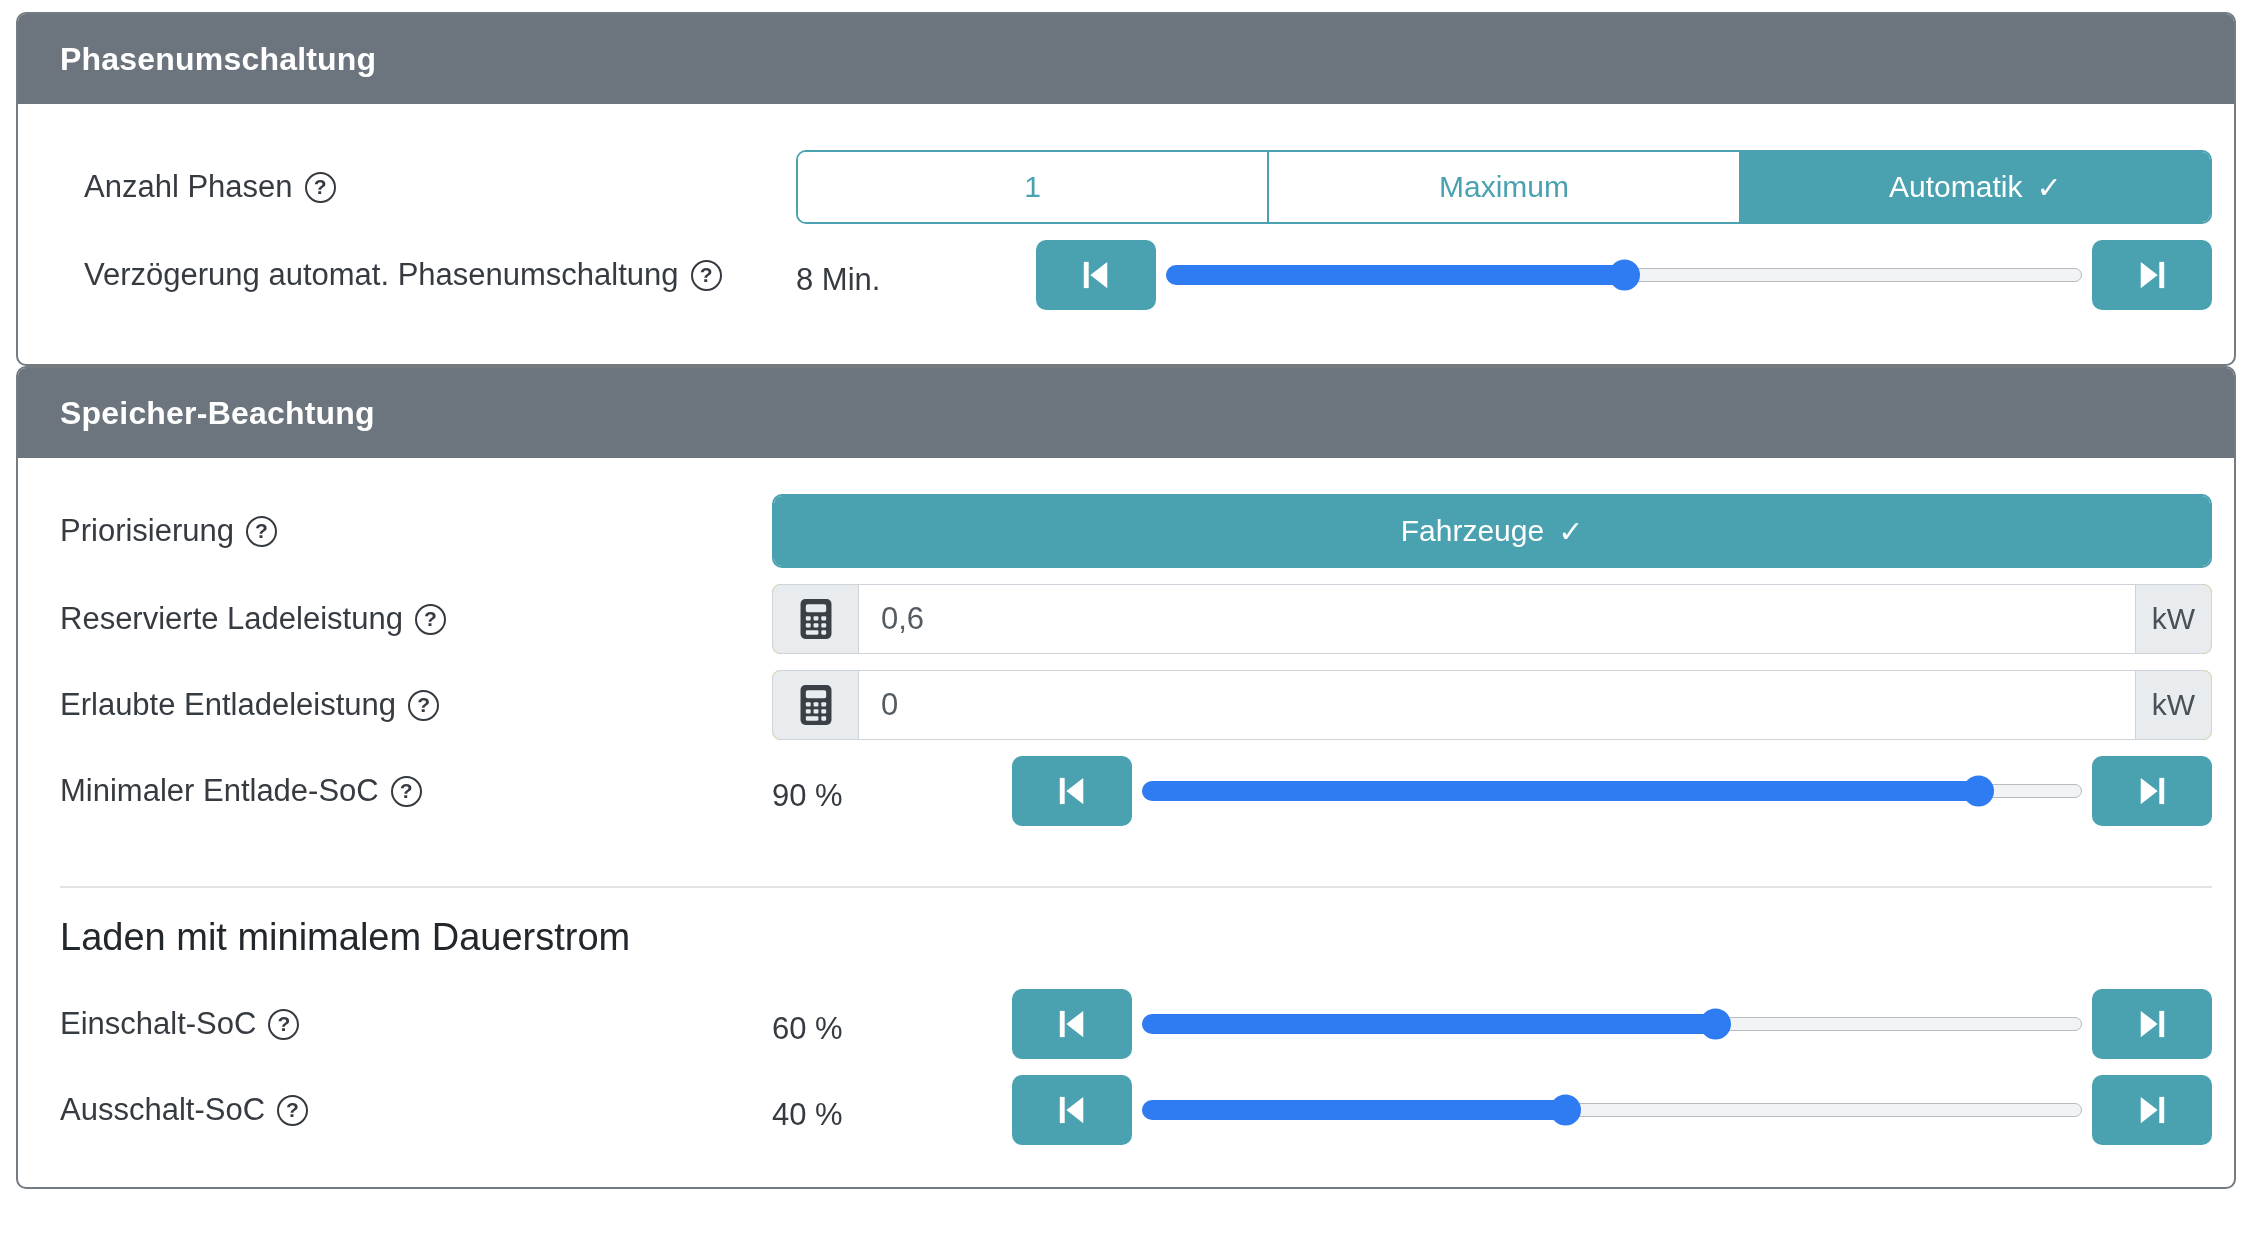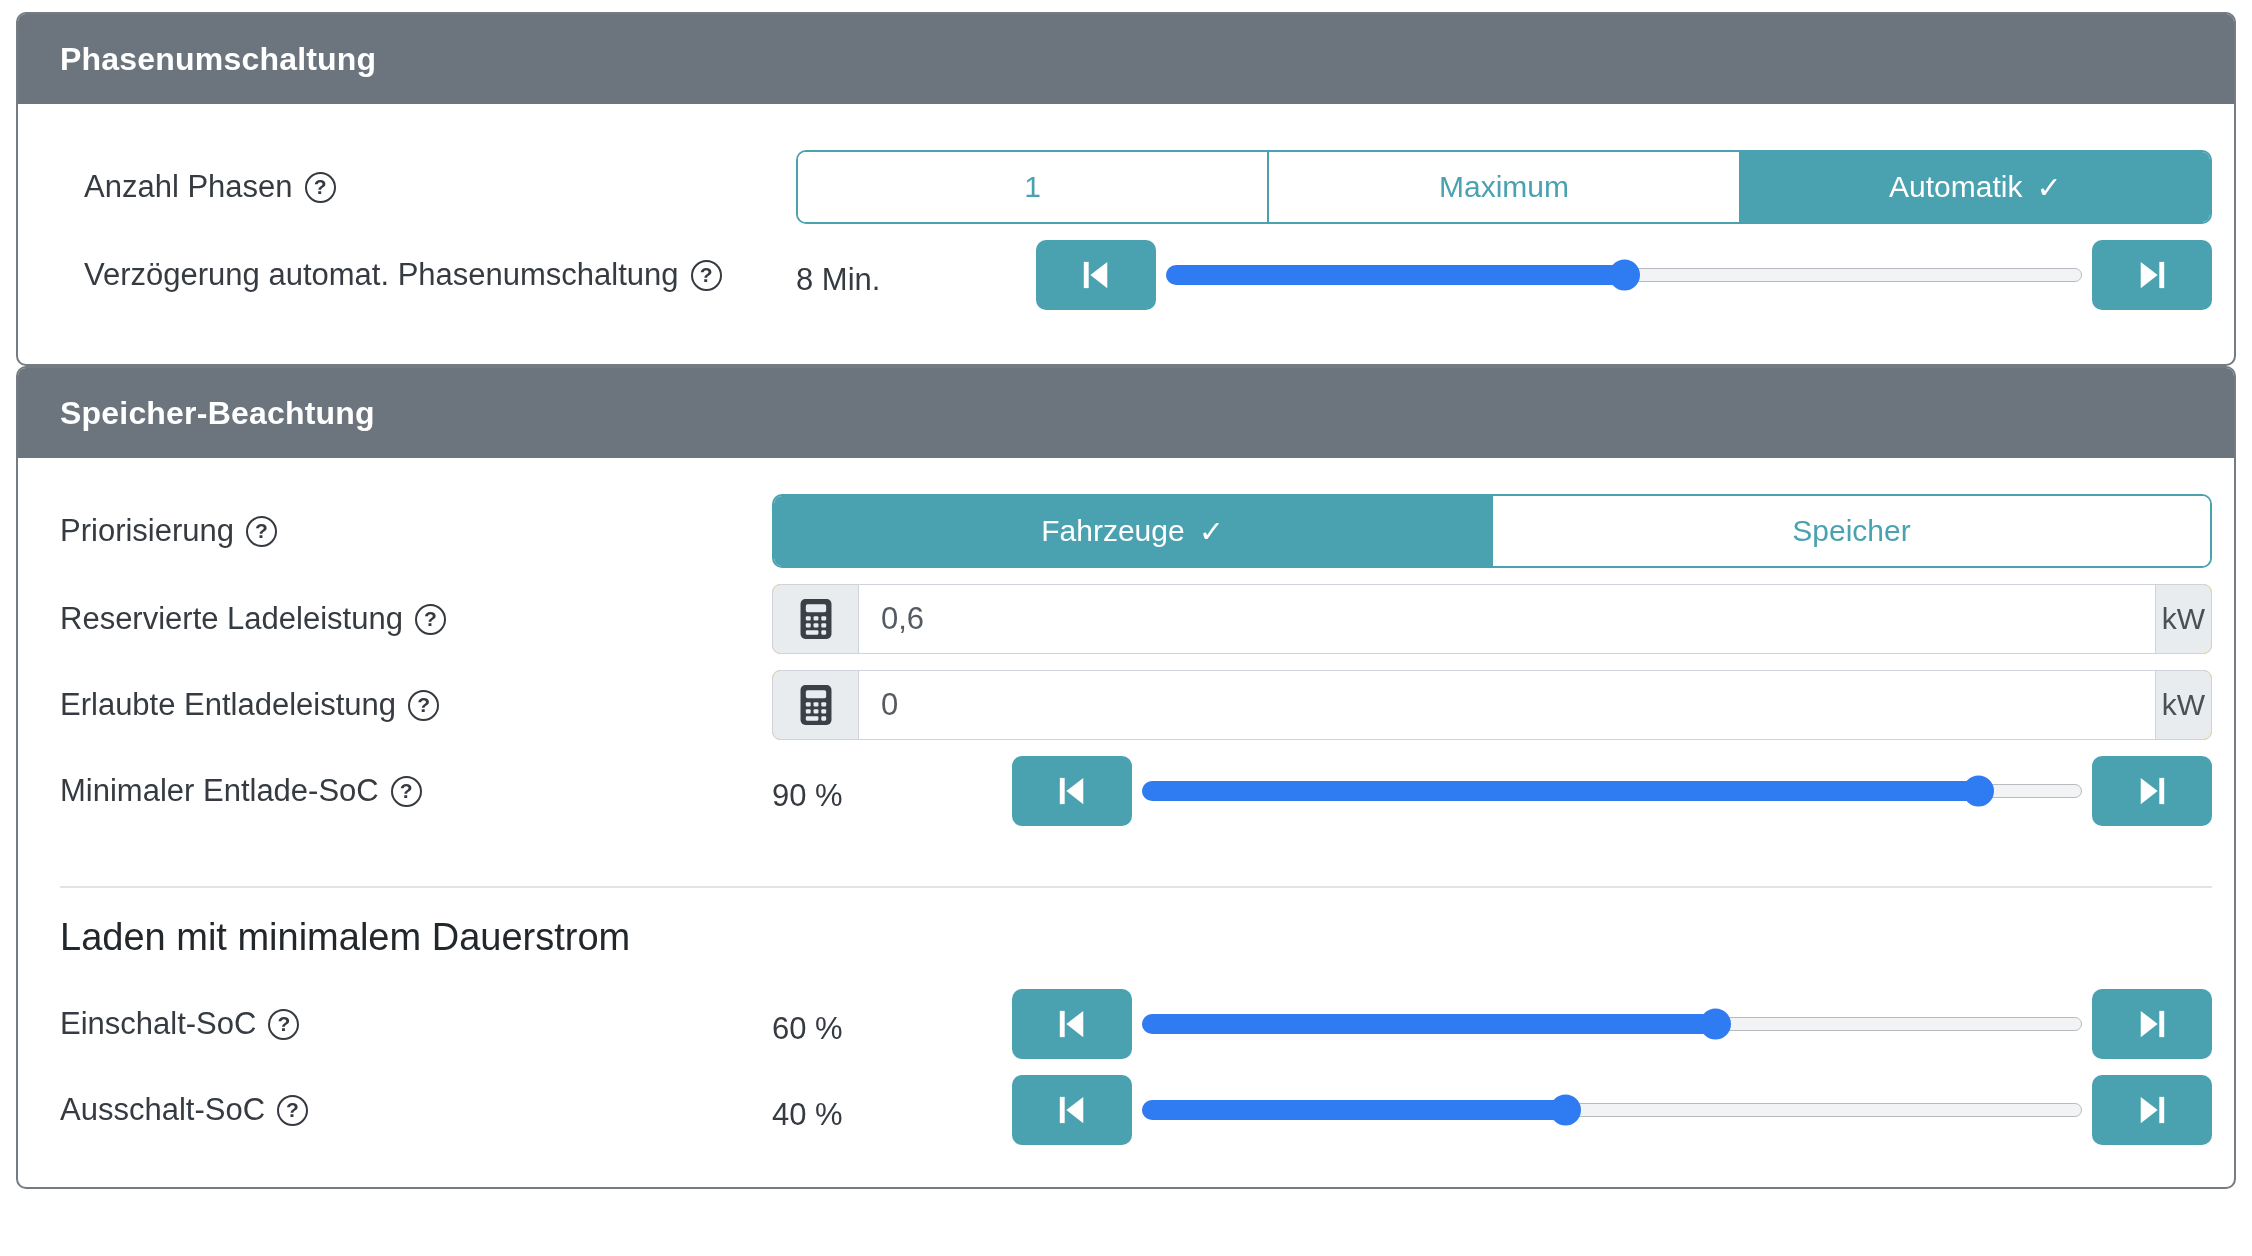--- a/index.html
+++ b/index.html
@@ -111,21 +111,21 @@
     box-sizing: border-box;
   }
   .addon {
     background: #e9ecef;
     display: flex; align-items: center; justify-content: center;
     flex: none;
   }
   .addon--icon { width: 86px; border-right: 1.5px solid #ced4da; box-sizing: border-box; }
   .addon--icon svg { width: 36px; height: 42px; }
   .addon--unit {
-    width: 56px; border-left: 1.5px solid #ced4da; box-sizing: border-box;
+    width: 76px; border-left: 1.5px solid #ced4da; box-sizing: border-box;
     font-size: 30px; color: #495057;
   }
   .text-input {
     flex: 1; min-width: 0;
     border: none; outline: none;
     font-family: inherit; font-size: 31px; color: #545b62;
     padding: 0 22px;
     background: #ffffff;
   }
 
@@ -202,23 +202,20 @@
 
       <div class="row">
         <div class="row-label">
           <span>Priorisierung</span>
           <span class="help">?</span>
         </div>
         <div class="segmented">
           <button class="seg seg--active">
             <span>Fahrzeuge</span>
             <span class="check">✓</span>
-          </button>
-          <button class="seg">
-            <span>Speicher</span>
           </button>
         </div>
       </div>
 
       <div class="row">
         <div class="row-label">
           <span>Reservierte Ladeleistung</span>
           <span class="help">?</span>
         </div>
         <div class="input-group">

